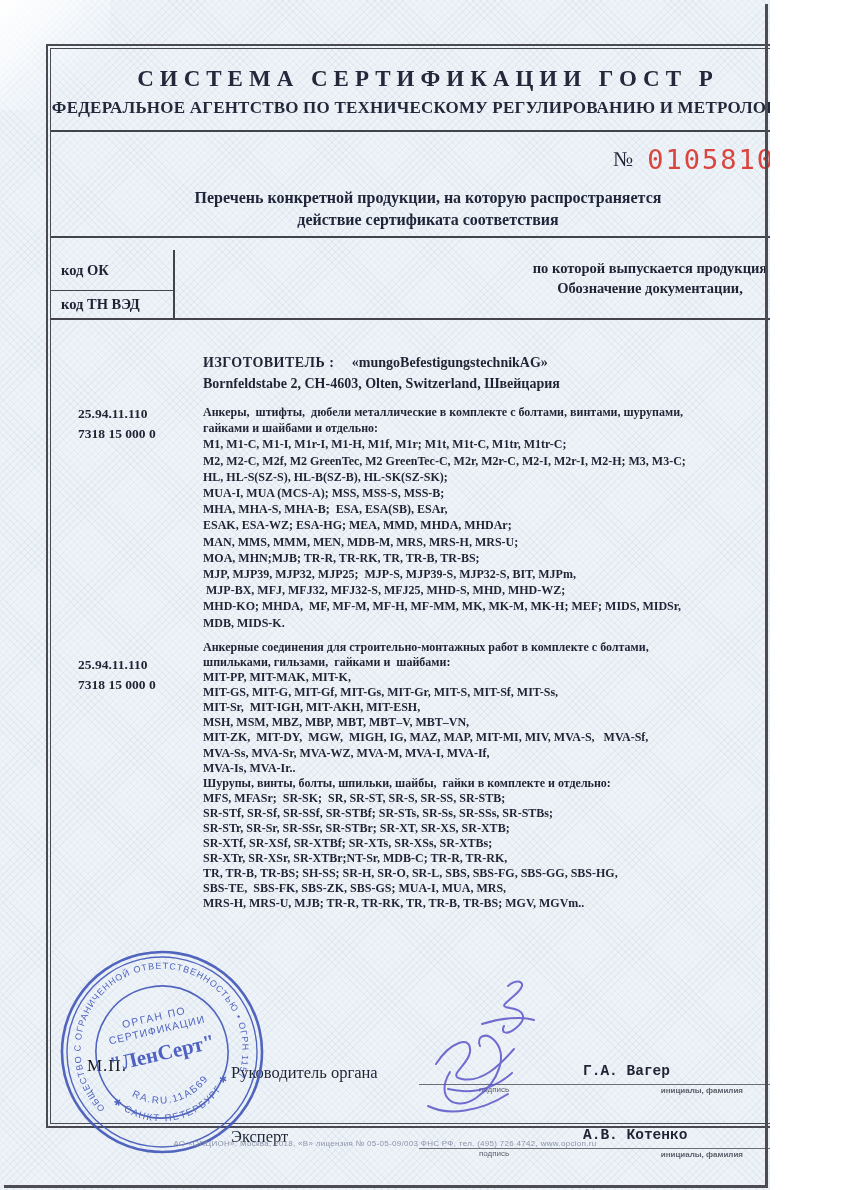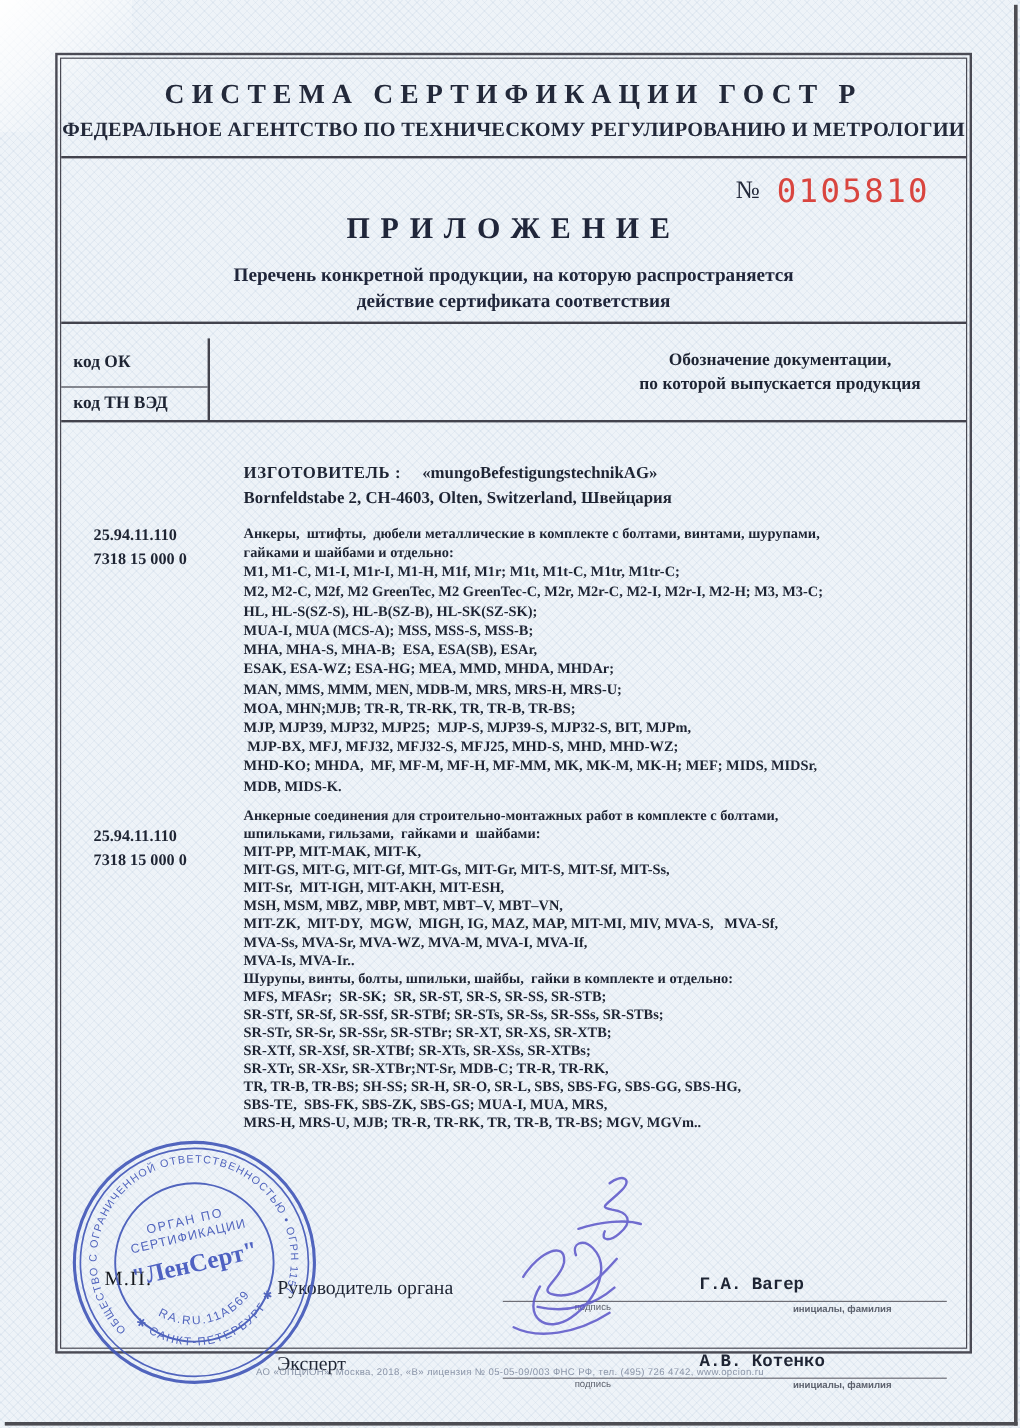--- a/index.html
+++ b/index.html
@@ -1,17 +1,17 @@
 <!DOCTYPE html>
 <html><head>
 <meta charset="utf-8">
 <style>
   html,body{margin:0;padding:0;}
   .page{
-    position:relative; width:850px; height:1190px; overflow:hidden;
+    position:relative; width:770px; height:1190px; overflow:hidden;
     background-color:#eef3f8;
     background-image:
       repeating-linear-gradient(45deg, rgba(110,145,185,.08) 0 1px, transparent 1px 5px),
       repeating-linear-gradient(-45deg, rgba(110,145,185,.08) 0 1px, transparent 1px 5px);
     font-family:"Liberation Serif", serif; color:#1e2433;
   }
   .corner-white{position:absolute;left:0;top:0;width:110px;height:110px;
     background:linear-gradient(135deg,#ffffff 0%, rgba(255,255,255,.6) 35%, rgba(255,255,255,0) 70%);}
   .scan-edge-r{position:absolute;right:2px;top:4px;bottom:2px;width:3px;background:#4c4c52;}
   .scan-edge-b{position:absolute;left:4px;right:2px;bottom:2px;height:3px;background:#4c4c52;}
@@ -88,36 +88,35 @@
       <div class="hdr">
         <div class="title1">СИСТЕМА СЕРТИФИКАЦИИ ГОСТ Р</div>
         <div class="title2">ФЕДЕРАЛЬНОЕ АГЕНТСТВО ПО ТЕХНИЧЕСКОМУ РЕГУЛИРОВАНИЮ И МЕТРОЛОГИИ</div>
       </div>
       <div class="hdr-rule"></div>
 
       <div class="number-row">
         <span class="num-sign">№</span><span class="num-value">0105810</span>
       </div>
 
-      <div class="appendix">ПРИЛОЖЕНИЕ</div>
 
 
       <div class="subtitle">
         <div>Перечень конкретной продукции,  на которую распространяется</div>
         <div>действие сертификата соответствия</div>
       </div>
 
       <div class="thead">
         <div class="th-col1">
           <div class="th-c1a">код ОК</div>
           <div class="th-c1b">код ТН ВЭД</div>
         </div>
         <div class="th-col3">
+          <div>по которой выпускается продукция</div>
           <div>Обозначение документации,</div>
-          <div>по которой выпускается продукция</div>
         </div>
       </div>
 
       <div class="mfr">
         <div class="mfr-line1">
           <span class="mfr-label">ИЗГОТОВИТЕЛЬ :</span>
           <span class="mfr-name">«mungoBefestigungstechnikAG»</span>
         </div>
         <div class="mfr-line2">Bornfeldstabe 2, CH-4603, Olten, Switzerland, Швейцария</div>
       </div>

